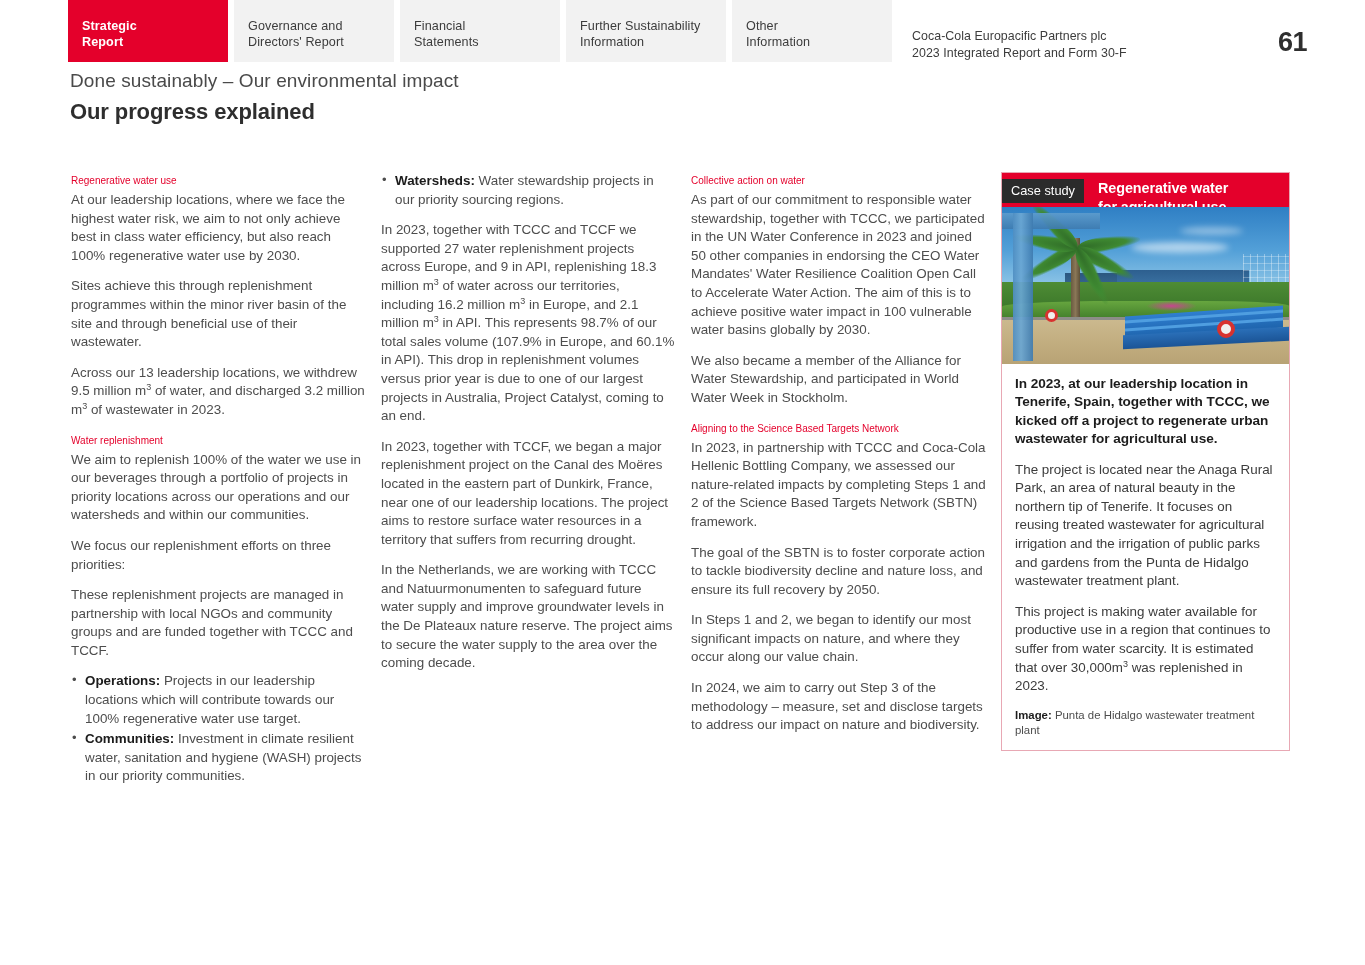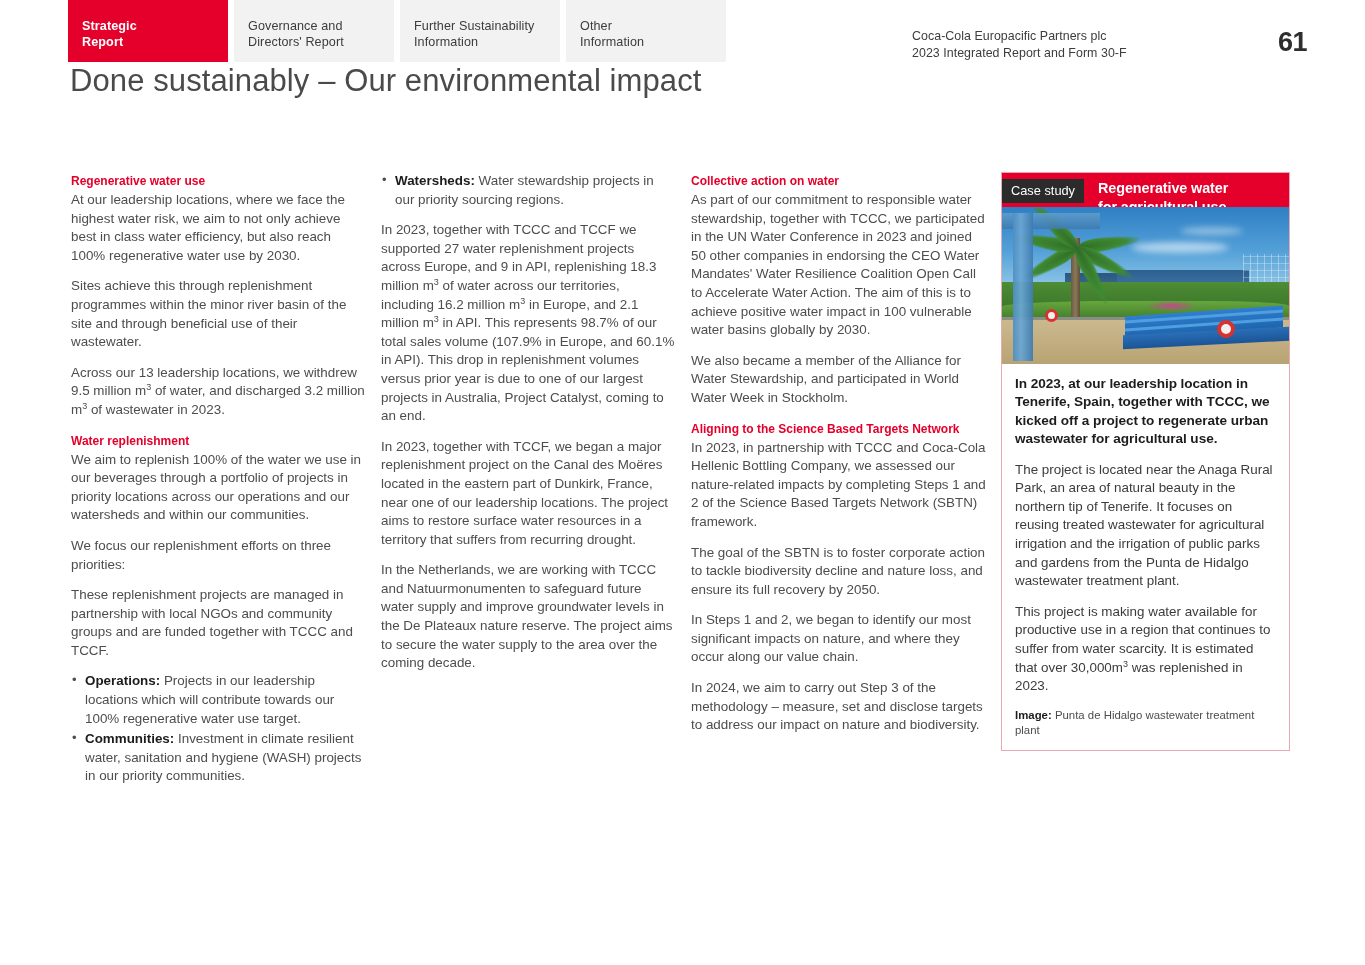--- a/index.html
+++ b/index.html
@@ -62,21 +62,21 @@
     color: #2e2e2e;
     letter-spacing: -0.5px;
   }
 
   
   .title-wrap {
     position: absolute;
     top: 66px; left: 70px;
   }
   .title-main {
-    font-size: 31px;
+    font-size: 19px;
     font-weight: 300;
     color: #4a4a4a;
     letter-spacing: 0.1px;
     line-height: 30px;
   }
   .title-sub {
     font-size: 22px;
     font-weight: bold;
     color: #2e2e2e;
     letter-spacing: -0.1px;
@@ -91,22 +91,22 @@
     font-size: 13.4px;
     line-height: 18.6px;
     color: #4d4d4d;
   }
   .col1 { left: 71px;  width: 295px; }
   .col2 { left: 381px; width: 295px; }
   .col3 { left: 691px; width: 295px; }
 
   .sec-head {
     color: #e4002b;
-    font-weight: bold;
-    font-size: 12px;
+    font-weight: normal;
+    font-size: 10px;
     line-height: 18px;
     margin: 0 0 1px 0;
   }
   p.body { margin: 0 0 12px 0; }
 
   ul.bullets { list-style: none; margin: 0; padding: 0; }
   ul.bullets li {
     position: relative;
     padding-left: 14px;
     margin-bottom: 2px;
@@ -278,38 +278,43 @@
   <div class="nav">
     <div class="nav-tab active">
       <span class="l1">Strategic</span>
       <span class="l2">Report</span>
     </div>
     <div class="nav-tab">
       <span class="l1">Governance and</span>
       <span class="l2">Directors' Report</span>
     </div>
     <div class="nav-tab">
+      <span class="l1">Financial</span>
+      <span class="l2">Statements</span>
+    </div>
+    <div class="nav-tab">
       <span class="l1">Further Sustainability</span>
       <span class="l2">Information</span>
     </div>
     <div class="nav-tab">
       <span class="l1">Other</span>
       <span class="l2">Information</span>
     </div>
   </div>
 
   <div class="report-id">
     <span>Coca-Cola Europacific Partners plc</span>
     <span>2023 Integrated Report and Form 30-F</span>
   </div>
 
   <div class="page-number">61</div>
 
   <div class="title-wrap">
     <div class="title-main">Done sustainably – Our environmental impact</div>
+    <div class="title-sub">Our progress explained</div>
   </div>
 
   <div class="col col1">
     <div class="sec-head">Regenerative water use</div>
     <p class="body">At our leadership locations, where we face the highest water risk, we aim to not only achieve best in class water efficiency, but also reach 100% regenerative water use by 2030.</p>
     <p class="body">Sites achieve this through replenishment programmes within the minor river basin of the site and through beneficial use of their wastewater.</p>
     <p class="body"><span>Across our 13 leadership locations, we withdrew 9.5 million m</span><sup>3</sup><span> of water, and discharged 3.2 million m</span><sup>3</sup><span> of wastewater in 2023.</span></p>
 
     <div class="sec-head">Water replenishment</div>
     <p class="body">We aim to replenish 100% of the water we use in our beverages through a portfolio of projects in priority locations across our operations and our watersheds and within our communities.</p>

